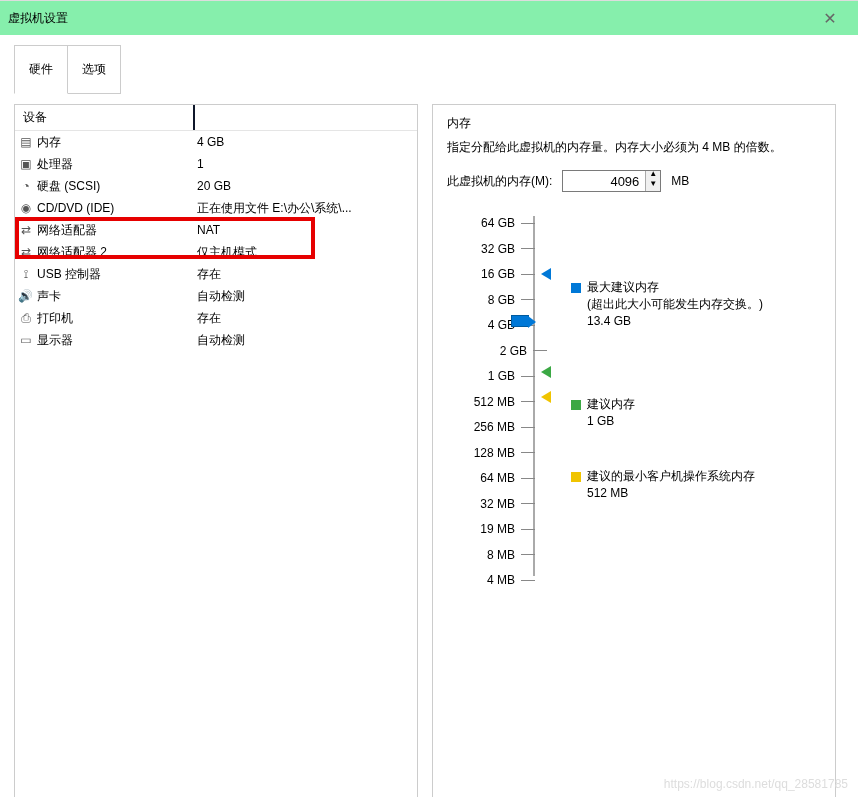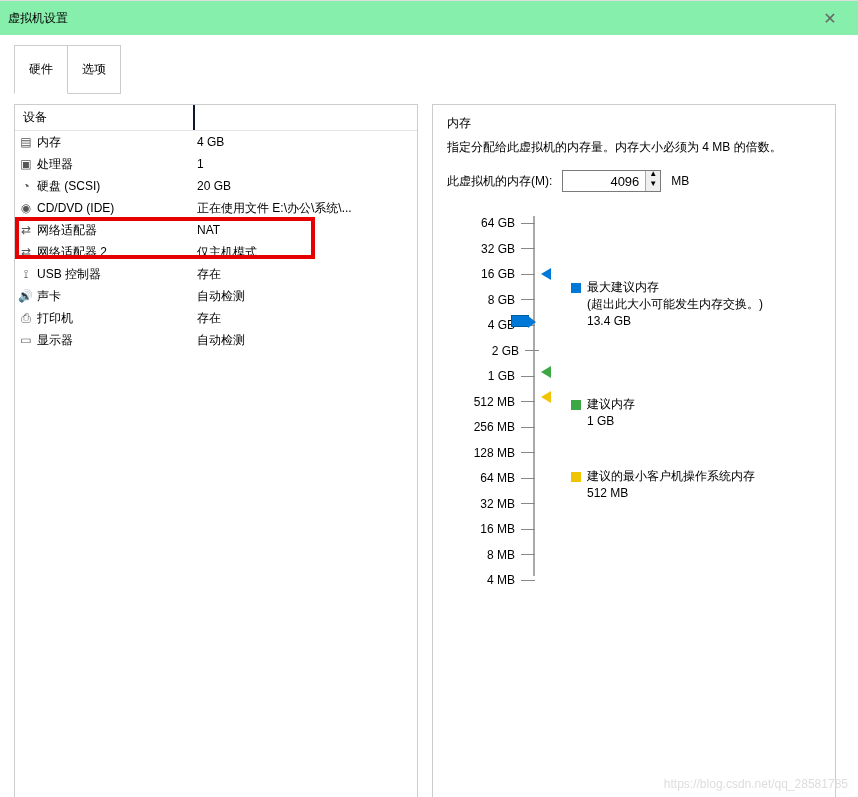--- a/index.html
+++ b/index.html
@@ -188,21 +188,21 @@
               <span class="tick-mark major"></span>
             </div>
             <div class="tick" style="left: 0px; top: 76.5px;">
               <span class="tick-lbl">8 GB</span>
               <span class="tick-mark major"></span>
             </div>
             <div class="tick" style="left: 0px; top: 102px;">
               <span class="tick-lbl">4 GB</span>
               <span class="tick-mark major"></span>
             </div>
-            <div class="tick" style="left: 4px; top: 127.5px;">
+            <div class="tick" style="left: 12px; top: 127.5px;">
               <span class="tick-lbl">2 GB</span>
               <span class="tick-mark major"></span>
             </div>
             <div class="tick" style="left: 0px; top: 153px;">
               <span class="tick-lbl">1 GB</span>
               <span class="tick-mark major"></span>
             </div>
             <div class="tick" style="left: 0px; top: 178.5px;">
               <span class="tick-lbl">512 MB</span>
               <span class="tick-mark major"></span>
@@ -217,21 +217,21 @@
             </div>
             <div class="tick" style="left: 0px; top: 255px;">
               <span class="tick-lbl">64 MB</span>
               <span class="tick-mark major"></span>
             </div>
             <div class="tick" style="left: 0px; top: 280.5px;">
               <span class="tick-lbl">32 MB</span>
               <span class="tick-mark major"></span>
             </div>
             <div class="tick" style="left: 0px; top: 306px;">
-              <span class="tick-lbl">16 MB</span>
+              <span class="tick-lbl">19 MB</span>
               <span class="tick-mark major"></span>
             </div>
             <div class="tick" style="left: 0px; top: 331.5px;">
               <span class="tick-lbl">8 MB</span>
               <span class="tick-mark major"></span>
             </div>
             <div class="tick" style="left: 0px; top: 357px;">
               <span class="tick-lbl">4 MB</span>
               <span class="tick-mark major"></span>
             </div>

